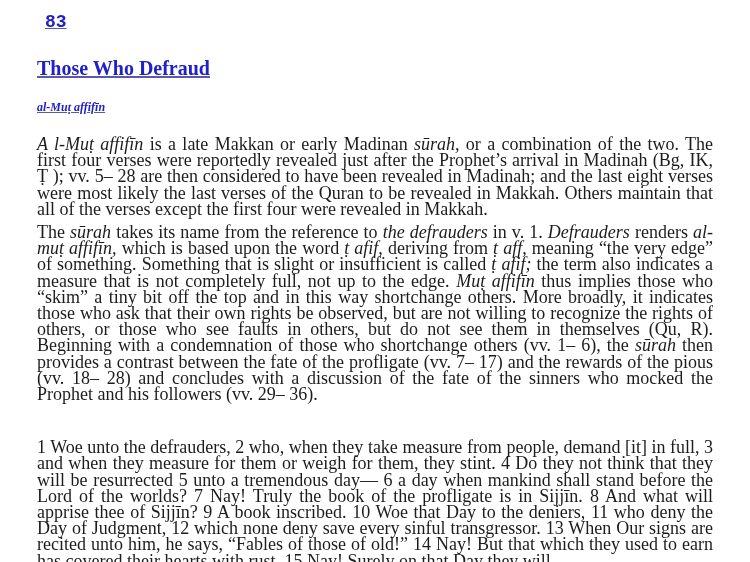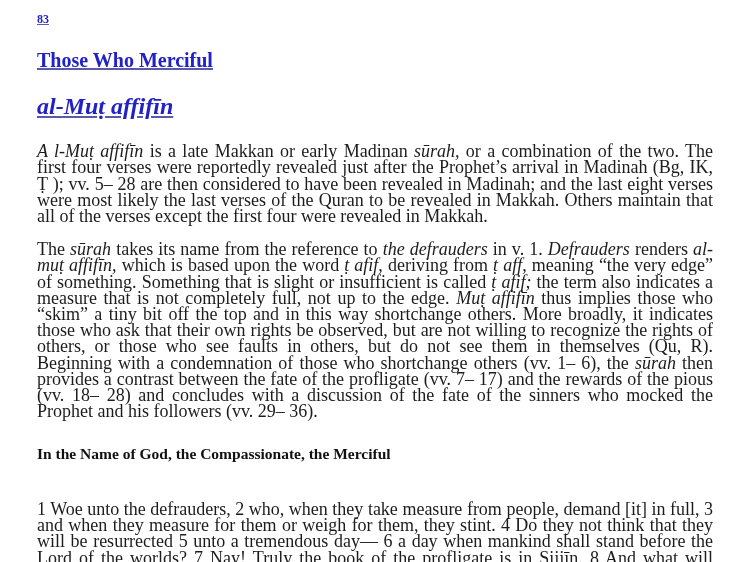--- a/index.html
+++ b/index.html
@@ -20,65 +20,65 @@
     background: #ffffff;
   }
   .link-heading {
     color: #2121c8;
     font-weight: bold;
     text-decoration: underline;
     text-decoration-color: #5a5aa8;
     cursor: pointer;
   }
   h1.ch-num {
-    font-size: 12px;
+    font-size: 18px;
     line-height: 1.2;
-    margin: 6px 0 0 0;
+    margin: 6px 0 0 8px;
+    font-family: Liberation Mono, monospace;
   }
   h2.ch-title {
     font-size: 20px;
     line-height: 1.2;
     margin: 22px 0 0 0;
   }
   h3.ch-translit {
-    font-size: 24px;
+    font-size: 12px;
     line-height: 1.2;
     font-style: italic;
     margin: 20px 0 0 0;
   }
   p.body-para {
     font-size: 18px;
     line-height: 16.2px;
     text-align: justify;
     margin: 0;
   }
   p.intro { margin-top: 22px; }
-  p.commentary { margin-top: 17px; }
+  p.commentary { margin-top: 7px; }
   h4.bismillah {
     font-size: 15.5px;
     line-height: 1.2;
     color: #111111;
     margin: 26px 0 0 0;
     font-weight: bold;
   }
   p.verses { margin-top: 37px; }
   em { font-style: italic; }
 </style>
 </head>
 <body>
 
 <div class="page">
 
   <h1 class="ch-num link-heading">83</h1>
 
-  <h2 class="ch-title link-heading">Those Who Merciful</h2>
+  <h2 class="ch-title link-heading">Those Who Defraud</h2>
 
   <h3 class="ch-translit link-heading">al-Muṭ affifīn</h3>
 
   <p class="body-para intro"><em>A l-Muṭ affifīn</em><span> is a late Makkan or early Madinan </span><em>sūrah,</em><span> or a combination of the two. The first four verses were reportedly revealed just after the Prophet’s arrival in Madinah (Bg, IK, Ṭ ); vv. 5– 28 are then considered to have been revealed in Madinah; and the last eight verses were most likely the last verses of the Quran to be revealed in Makkah. Others maintain that all of the verses except the first four were revealed in Makkah.</span></p>
 
   <p class="body-para commentary"><span>The </span><em>sūrah</em><span> takes its name from the reference to </span><em>the defrauders</em><span> in v. 1. </span><em>Defrauders</em><span> renders </span><em>al-muṭ affifīn,</em><span> which is based upon the word </span><em>ṭ afif,</em><span> deriving from </span><em>ṭ aff,</em><span> meaning “the very edge” of something. Something that is slight or insufficient is called </span><em>ṭ afif;</em><span> the term also indicates a measure that is not completely full, not up to the edge. </span><em>Muṭ affifīn</em><span> thus implies those who “skim” a tiny bit off the top and in this way shortchange others. More broadly, it indicates those who ask that their own rights be observed, but are not willing to recognize the rights of others, or those who see faults in others, but do not see them in themselves (Qu, R). Beginning with a condemnation of those who shortchange others (vv. 1– 6), the </span><em>sūrah</em><span> then provides a contrast between the fate of the profligate (vv. 7– 17) and the rewards of the pious (vv. 18– 28) and concludes with a discussion of the fate of the sinners who mocked the Prophet and his followers (vv. 29– 36).</span></p>
 
-  <h4 class="bismillah">In the Name of God, the Compassionate, the Merciful</h4>
 
   <p class="body-para verses">1 Woe unto the defrauders, 2 who, when they take measure from people, demand [it] in full, 3 and when they measure for them or weigh for them, they stint. 4 Do they not think that they will be resurrected 5 unto a tremendous day— 6 a day when mankind shall stand before the Lord of the worlds? 7 Nay! Truly the book of the profligate is in Sijjīn. 8 And what will apprise thee of Sijjīn? 9 A book inscribed. 10 Woe that Day to the deniers, 11 who deny the Day of Judgment, 12 which none deny save every sinful transgressor. 13 When Our signs are recited unto him, he says, “Fables of those of old!” 14 Nay! But that which they used to earn has covered their hearts with rust. 15 Nay! Surely on that Day they will</p>
 
 </div>
 
 </body></html>

